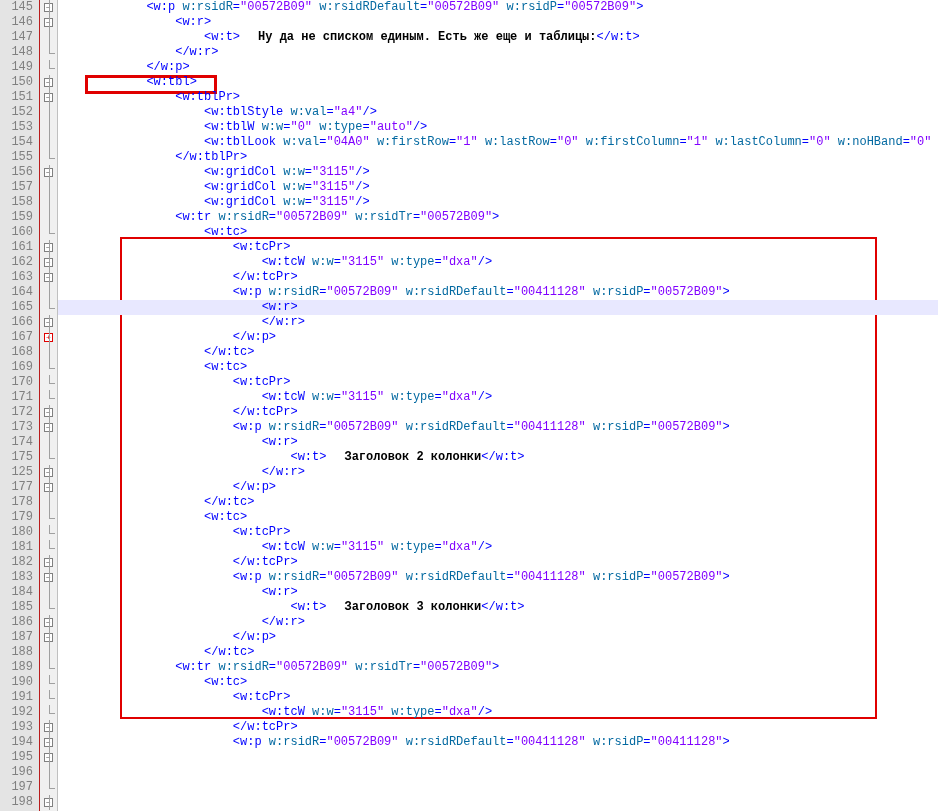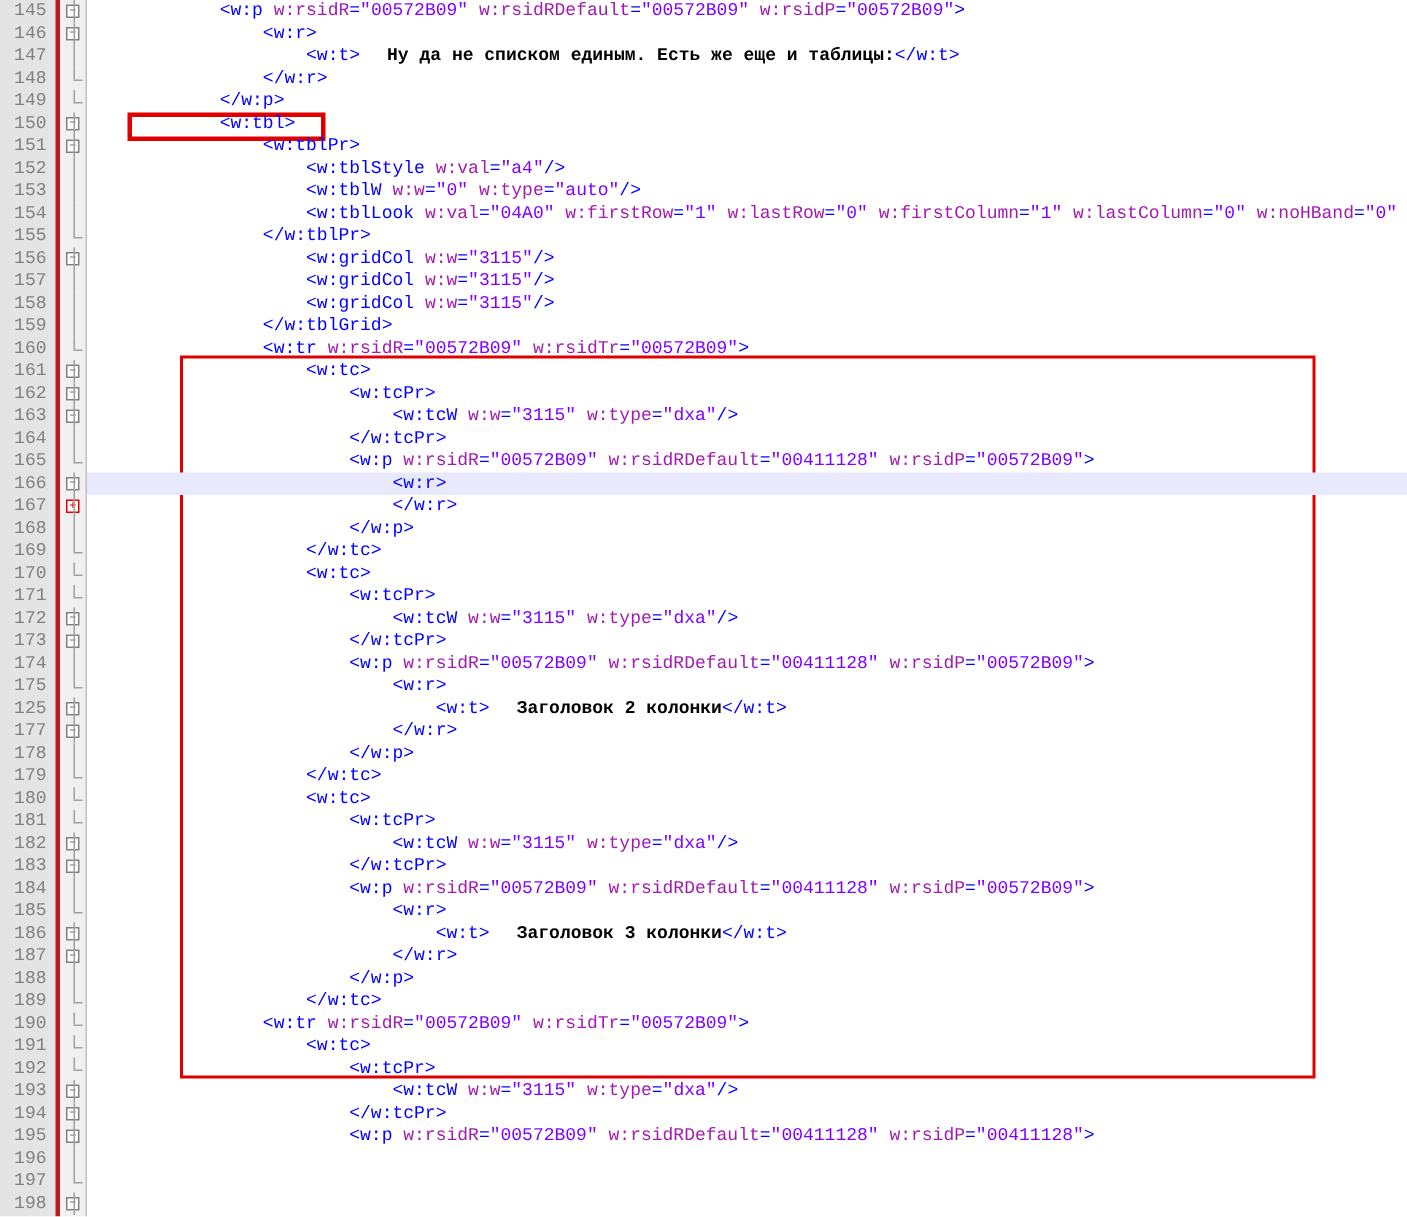--- a/index.html
+++ b/index.html
@@ -11,21 +11,21 @@
   width: 938px;
   height: 811px;
 }
 .editor {
   display: flex;
   height: 811px;
 }
 .gutter-ln {
   background: #e4e4e4;
   color: #808080;
-  border-right: 3px solid #b91c1c;
+  border-right: 1px solid #b91c1c;
   text-align: right;
   padding: 0 6px 0 4px;
   user-select: none;
   width: 40px;
 }
 .gutter-fold {
   background: #f0f0f0;
   border-right: 1px solid #c0c0c0;
   width: 18px;
   position: relative;
@@ -69,21 +69,21 @@
 }
 .fold-vline.top { top: 0; bottom: 50%; }
 .fold-hline {
   position: absolute;
   left: 50%; right: 2px;
   top: 50%;
   height: 1px;
   background: #a0a0a0;
 }
 .tag { color: #0000ff; }
-.attr { color: #a21caf; }
+.attr { color: #0369a1; }
 .val { color: #8000ff; }
 .txt { color: #000; font-weight: bold; padding-left: 18px; }
 .redbox1 {
   position: absolute;
   border: 3px solid #e00000;
   pointer-events: none;
 }
 .redbox2 {
   position: absolute;
   border: 2px solid #e00000;
@@ -364,21 +364,20 @@
       <div class="code-row">            <span class="tag">&lt;/w:p&gt;</span></div>
       <div class="code-row">            <span class="tag">&lt;w:tbl&gt;</span></div>
       <div class="code-row">                <span class="tag">&lt;w:tblPr&gt;</span></div>
       <div class="code-row">                    <span class="tag">&lt;w:tblStyle </span><span class="attr">w:val</span><span class="tag">=</span><span class="val">"a4"</span><span class="tag">/&gt;</span></div>
       <div class="code-row">                    <span class="tag">&lt;w:tblW </span><span class="attr">w:w</span><span class="tag">=</span><span class="val">"0"</span><span class="tag"> </span><span class="attr">w:type</span><span class="tag">=</span><span class="val">"auto"</span><span class="tag">/&gt;</span></div>
       <div class="code-row">                    <span class="tag">&lt;w:tblLook </span><span class="attr">w:val</span><span class="tag">=</span><span class="val">"04A0"</span><span class="tag"> </span><span class="attr">w:firstRow</span><span class="tag">=</span><span class="val">"1"</span><span class="tag"> </span><span class="attr">w:lastRow</span><span class="tag">=</span><span class="val">"0"</span><span class="tag"> </span><span class="attr">w:firstColumn</span><span class="tag">=</span><span class="val">"1"</span><span class="tag"> </span><span class="attr">w:lastColumn</span><span class="tag">=</span><span class="val">"0"</span><span class="tag"> </span><span class="attr">w:noHBand</span><span class="tag">=</span><span class="val">"0"</span><span class="tag"> </span></div>
       <div class="code-row">                <span class="tag">&lt;/w:tblPr&gt;</span></div>
       <div class="code-row">                    <span class="tag">&lt;w:gridCol </span><span class="attr">w:w</span><span class="tag">=</span><span class="val">"3115"</span><span class="tag">/&gt;</span></div>
       <div class="code-row">                    <span class="tag">&lt;w:gridCol </span><span class="attr">w:w</span><span class="tag">=</span><span class="val">"3115"</span><span class="tag">/&gt;</span></div>
       <div class="code-row">                    <span class="tag">&lt;w:gridCol </span><span class="attr">w:w</span><span class="tag">=</span><span class="val">"3115"</span><span class="tag">/&gt;</span></div>
-      <div class="code-row">                <span class="tag">&lt;/w:tblGrid&gt;</span></div>
       <div class="code-row">                <span class="tag">&lt;w:tr </span><span class="attr">w:rsidR</span><span class="tag">=</span><span class="val">"00572B09"</span><span class="tag"> </span><span class="attr">w:rsidTr</span><span class="tag">=</span><span class="val">"00572B09"</span><span class="tag">&gt;</span></div>
       <div class="code-row">                    <span class="tag">&lt;w:tc&gt;</span></div>
       <div class="code-row">                        <span class="tag">&lt;w:tcPr&gt;</span></div>
       <div class="code-row">                            <span class="tag">&lt;w:tcW </span><span class="attr">w:w</span><span class="tag">=</span><span class="val">"3115"</span><span class="tag"> </span><span class="attr">w:type</span><span class="tag">=</span><span class="val">"dxa"</span><span class="tag">/&gt;</span></div>
       <div class="code-row">                        <span class="tag">&lt;/w:tcPr&gt;</span></div>
       <div class="code-row">                        <span class="tag">&lt;w:p </span><span class="attr">w:rsidR</span><span class="tag">=</span><span class="val">"00572B09"</span><span class="tag"> </span><span class="attr">w:rsidRDefault</span><span class="tag">=</span><span class="val">"00411128"</span><span class="tag"> </span><span class="attr">w:rsidP</span><span class="tag">=</span><span class="val">"00572B09"</span><span class="tag">&gt;</span></div>
       <div class="code-row hl">                            <span class="tag">&lt;w:r&gt;</span></div>
       <div class="code-row">                            <span class="tag">&lt;/w:r&gt;</span></div>
       <div class="code-row">                        <span class="tag">&lt;/w:p&gt;</span></div>
       <div class="code-row">                    <span class="tag">&lt;/w:tc&gt;</span></div>

